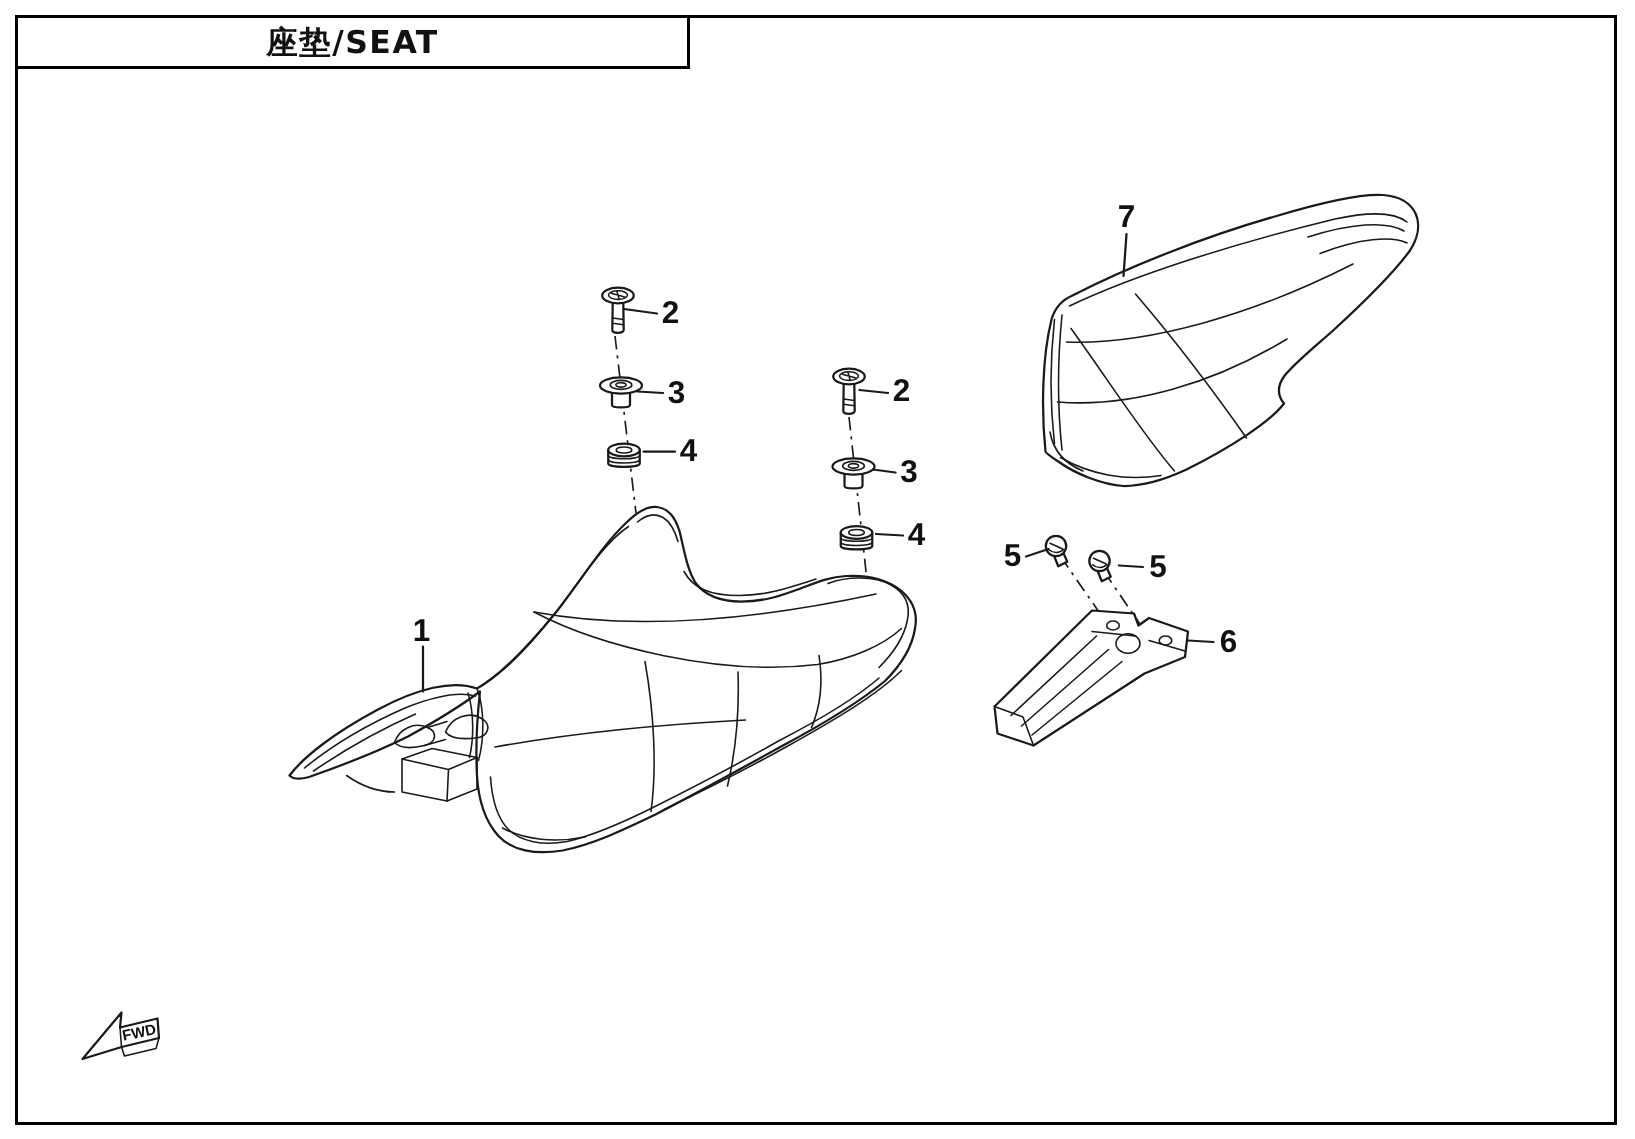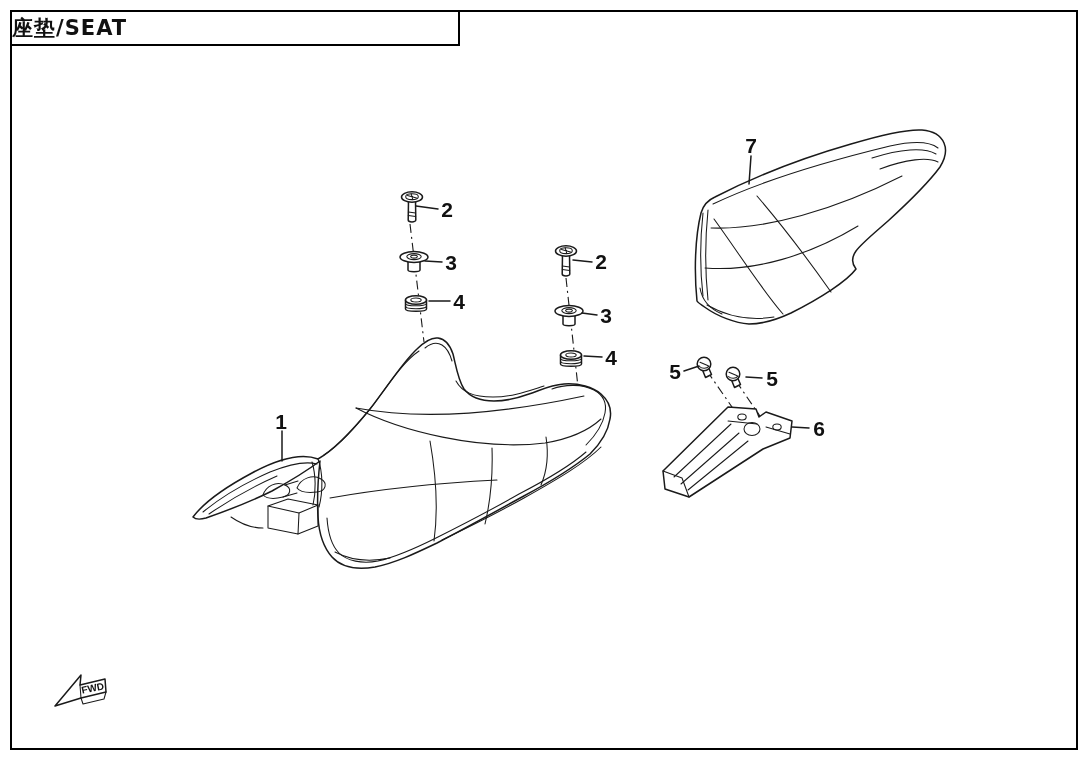--- a/index.html
+++ b/index.html
@@ -1,21 +1,21 @@
 <!DOCTYPE html>
 <html><head>
 <meta charset="utf-8">
 <style>
   html,body{margin:0;padding:0;background:#ffffff;}
   .page{position:relative;width:1090px;height:759px;background:#ffffff;overflow:hidden;
         font-family:"Liberation Sans","DejaVu Sans",sans-serif;color:#111;}
   .outer-frame{position:absolute;left:10px;top:10px;width:1068px;height:740px;
         border:2px solid #000;box-sizing:border-box;background:#fff;}
   .title-box{position:absolute;left:10px;top:10px;width:450px;height:36px;
-        border:2px solid #000;box-sizing:border-box;display:flex;align-items:center;justify-content:flex-start;}
+        border:2px solid #000;box-sizing:border-box;display:flex;align-items:center;justify-content:center;}
   .title-box .t{font-size:21px;font-weight:bold;letter-spacing:1px;
         font-family:"DejaVu Sans","Liberation Sans",sans-serif;}
   svg.diagram{position:absolute;left:0;top:0;width:1090px;height:759px;}
   svg.diagram *{vector-effect:non-scaling-stroke;}
   .of{stroke:#1a1a1a;stroke-width:1.5;fill:#ffffff;stroke-linecap:round;stroke-linejoin:round;}
   .i{stroke:#1a1a1a;stroke-width:1.05;fill:none;stroke-linecap:round;stroke-linejoin:round;}
   .ld{stroke:#1a1a1a;stroke-width:1.5;fill:none;stroke-linecap:round;}
   .dd{stroke:#1a1a1a;stroke-width:1.1;fill:none;stroke-dasharray:9 4 2 4;}
   .fwd-text{font-family:"Liberation Sans",sans-serif;font-weight:bold;font-size:10px;fill:#111;}
   .callout{position:absolute;transform:translate(-50%,-50%);font-weight:bold;font-size:21px;

